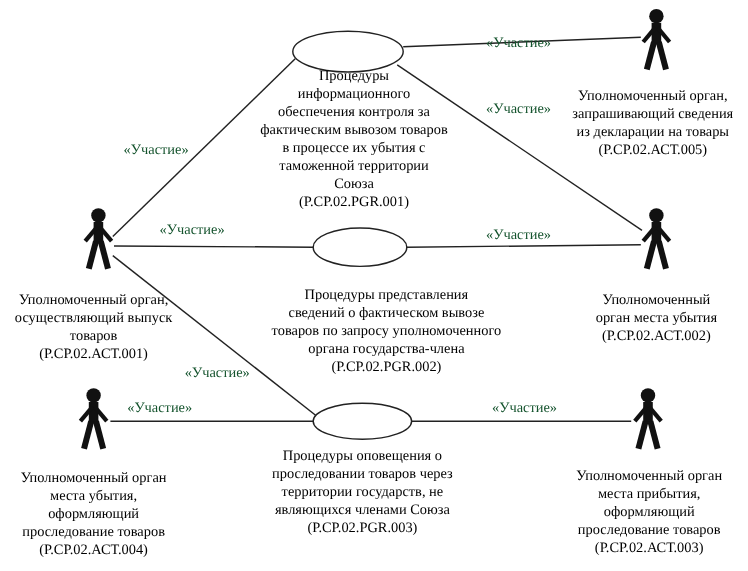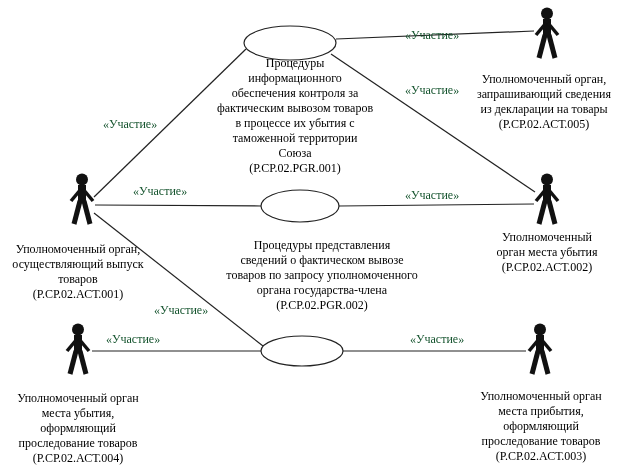--- a/index.html
+++ b/index.html
@@ -76,35 +76,40 @@
 фактическим вывозом товаров
 в процессе их убытия с
 таможенной территории
 Союза
 (Р.СР.02.PGR.001)</div>
   <div class="lbl" style="left:203px; top:238px; width:196px;margin-left:21px;">Процедуры представления
 сведений о фактическом вывозе
 товаров по запросу уполномоченного
 органа государства-члена
 (Р.СР.02.PGR.002)</div>
+  <div class="lbl" style="left:210px; top:372px; width:184px;">Процедуры оповещения о
+проследовании товаров через
+территории государств, не
+являющихся членами Союза
+(Р.СР.02.PGR.003)</div>
 
   <div class="lbl" style="left:2px; top:242px; width:152px;">Уполномоченный орган,
 осуществляющий выпуск
 товаров
 (Р.СР.02.АСТ.001)</div>
   <div class="lbl" style="left:2px; top:391px; width:152px;">Уполномоченный орган
 места убытия,
 оформляющий
 проследование товаров
 (Р.СР.02.АСТ.004)</div>
   <div class="lbl" style="left:466px; top:72px; width:156px;">Уполномоченный орган,
 запрашивающий сведения
 из декларации на товары
 (Р.СР.02.АСТ.005)</div>
-  <div class="lbl" style="left:476px; top:230px; width:142px;">Уполномоченный
+  <div class="lbl" style="left:476px; top:242px; width:142px;">Уполномоченный
 орган места убытия
 (Р.СР.02.АСТ.002)</div>
   <div class="lbl" style="left:462px; top:389px; width:158px;">Уполномоченный орган
 места прибытия,
 оформляющий
 проследование товаров
 (Р.СР.02.АСТ.003)</div>
 
   <span class="conn" style="left:103px; top:118px;">«Участие»</span>
   <span class="conn" style="left:133px; top:185px;">«Участие»</span>

